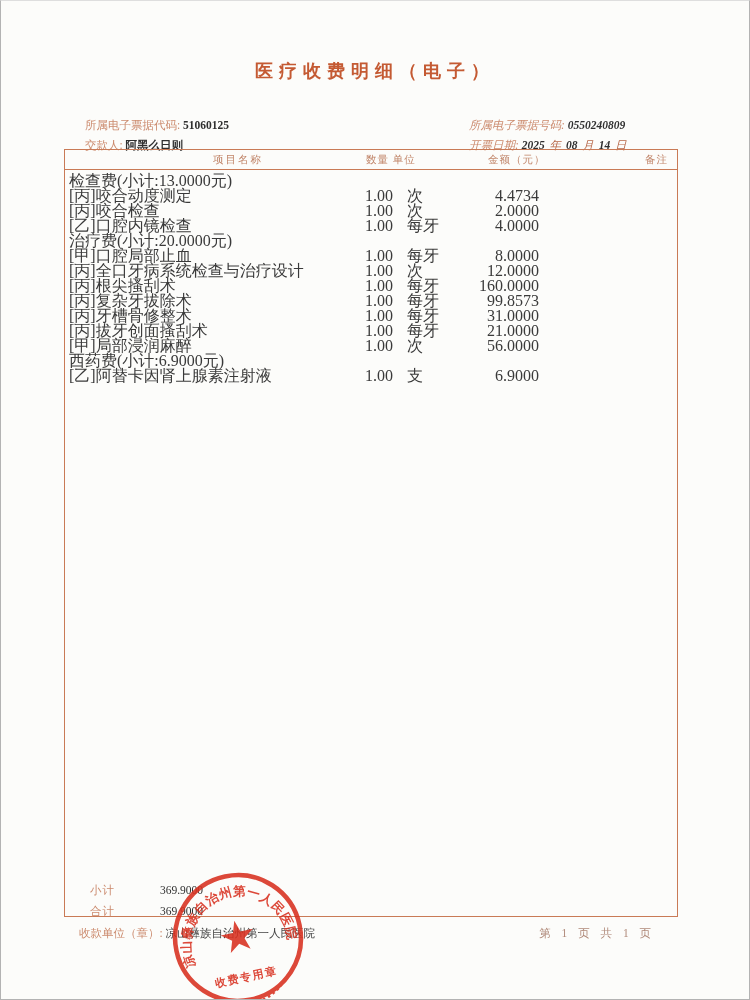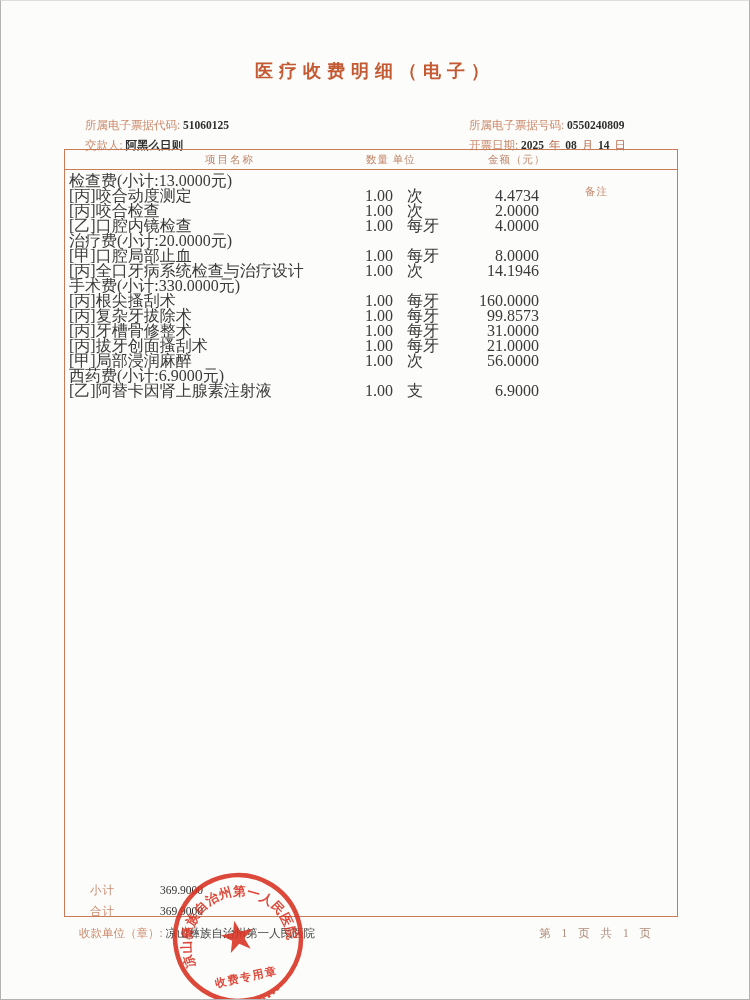--- a/index.html
+++ b/index.html
@@ -19,45 +19,45 @@
   .doc-title {
     position: absolute; top: 58px; left: 0; width: 100%;
     text-align: center;
     font-size: 18px; font-weight: bold;
     letter-spacing: 6px;
     color: #c45a33;
   }
 
   .info-block { position: absolute; top: 114px; font-size: 11.5px; line-height: 20px; }
   .info-left  { left: 84px; }
-  .info-right { left: 468px; }
+  .info-right { left: 468px; font-style: italic; }
   .lbl { color: #cb8a6d; }
   .val { color: #2f2f2f; font-weight: bold; }
   .date-sep { color: #b86a4b; font-weight: normal; padding: 0 2px; }
 
   .receipt-box {
     position: absolute;
     left: 63px; top: 148px;
     width: 614px; height: 768px;
     border: 1.5px solid #c97a56;
     background: transparent;
   }
 
   .thead {
     position: relative;
     height: 20px;
     border-bottom: 1px solid #c97a56;
     font-size: 10.5px;
     color: #c08468;
   }
   .thead span { position: absolute; top: 3px; white-space: nowrap; }
-  .th-item   { left: 140px; letter-spacing: 2px; }
+  .th-item   { left: 148px; letter-spacing: 2px; }
   .th-qty    { left: 301px; letter-spacing: 1px; }
   .th-amount { left: 423px; letter-spacing: 1px; }
-  .th-remark { left: 520px; letter-spacing: 1px; margin-top: 32px; }
+  .th-remark { left: 580px; letter-spacing: 1px; }
 
   .tbody { position: relative; margin-top: 3px; }
   .trow { position: relative; height: 15px; font-size: 16px; color: #3a3a3a; white-space: nowrap; }
   .trow span { position: absolute; top: 0; line-height: 15px; }
   .c-item { left: 4px; }
   .c-qty  { left: 300px; width: 34px; }
   .c-unit { left: 342px; }
   .c-amt  { left: 360px; width: 114px; text-align: right; }
 
   .totals { position: absolute; left: 25px; top: 730px; font-size: 11.5px; line-height: 21px; }
@@ -148,24 +148,21 @@
         <div class="trow">
           <span class="c-item">[甲]口腔局部止血</span>
           <span class="c-qty">1.00</span>
           <span class="c-unit">每牙</span>
           <span class="c-amt">8.0000</span>
         </div>
         <div class="trow">
           <span class="c-item">[丙]全口牙病系统检查与治疗设计</span>
           <span class="c-qty">1.00</span>
           <span class="c-unit">次</span>
-          <span class="c-amt">14.1946</span>
-        </div>
-        <div class="trow">
-          <span class="c-item">手术费(小计:330.0000元)</span>
+          <span class="c-amt">12.0000</span>
         </div>
         <div class="trow">
           <span class="c-item">[丙]根尖搔刮术</span>
           <span class="c-qty">1.00</span>
           <span class="c-unit">每牙</span>
           <span class="c-amt">160.0000</span>
         </div>
         <div class="trow">
           <span class="c-item">[丙]复杂牙拔除术</span>
           <span class="c-qty">1.00</span>

